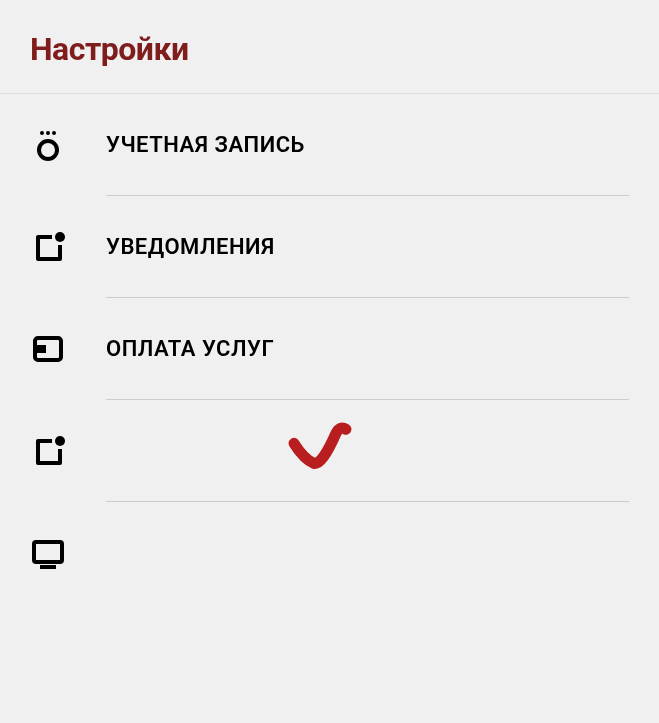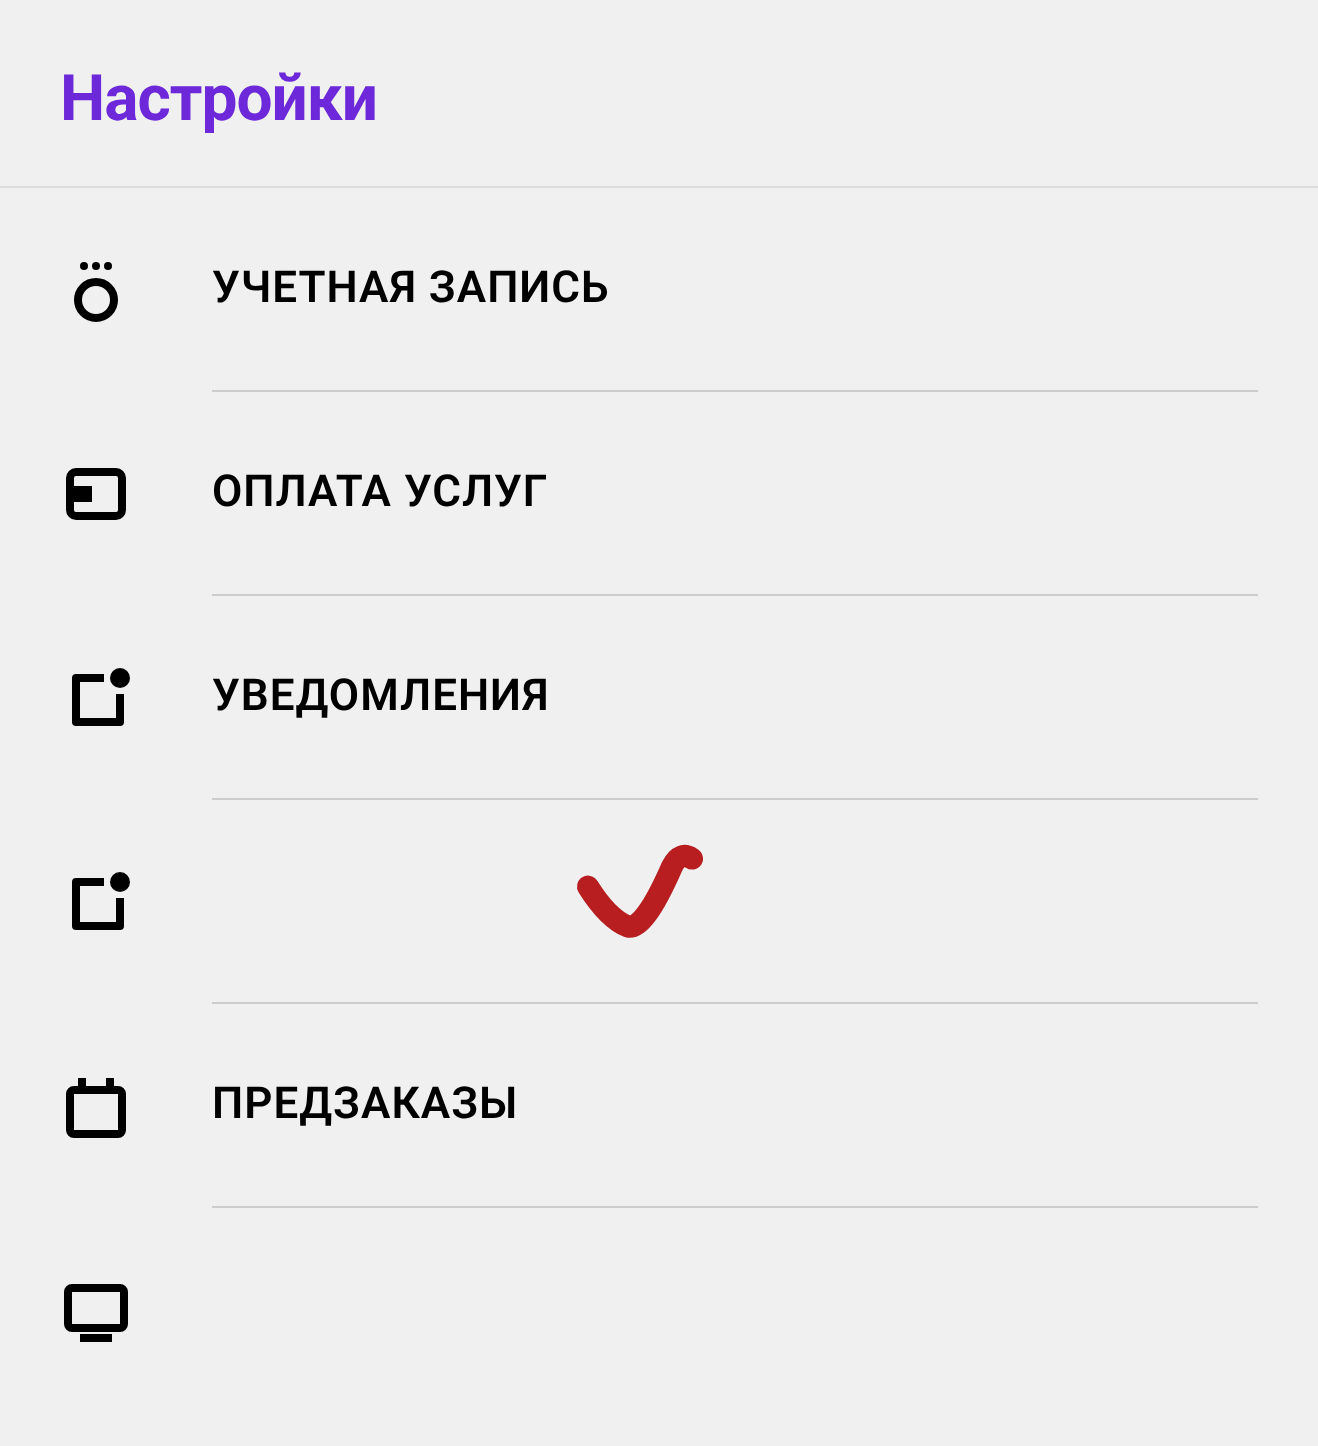--- a/index.html
+++ b/index.html
@@ -14,21 +14,21 @@
       height: 723px;
       overflow: hidden;
     }
     .header {
       padding: 30px 30px 25px 30px;
       border-bottom: 1px solid #ddd;
     }
     .header-title {
       font-size: 32px;
       font-weight: 700;
-      color: #6d28d9;
+      color: #7f1d1d;
       letter-spacing: -0.5px;
     }
     .menu-list {
       padding: 0;
     }
     .menu-item {
       display: flex;
       align-items: center;
       padding: 0 30px;
       height: 102px;
@@ -92,69 +92,57 @@
       </svg>
     </span>
     <div class="label-wrap">
       <span class="menu-label">УЧЕТНАЯ ЗАПИСЬ</span>
     </div>
   </div>
 
   <div class="menu-item">
     <span class="icon-wrap">
       <svg viewBox="0 0 36 36" fill="none" stroke="#000" stroke-width="4">
+        <path d="M 22 8 L 8 8 L 8 30 L 30 30 L 30 16" stroke-linejoin="round"></path>
+        <circle cx="30" cy="8" r="5" fill="#000" stroke="none"></circle>
+      </svg>
+    </span>
+    <div class="label-wrap">
+      <span class="menu-label">УВЕДОМЛЕНИЯ</span>
+    </div>
+  </div>
+
+  <div class="menu-item">
+    <span class="icon-wrap">
+      <svg viewBox="0 0 36 36" fill="none" stroke="#000" stroke-width="4">
         <rect x="5" y="7" width="26" height="22" rx="3"></rect>
         <rect x="5" y="14" width="11" height="8" fill="#000" stroke="none"></rect>
       </svg>
     </span>
     <div class="label-wrap">
       <span class="menu-label">ОПЛАТА УСЛУГ</span>
-    </div>
-  </div>
-
-  <div class="menu-item">
-    <span class="icon-wrap">
-      <svg viewBox="0 0 36 36" fill="none" stroke="#000" stroke-width="4">
-        <path d="M 22 8 L 8 8 L 8 30 L 30 30 L 30 16" stroke-linejoin="round"></path>
-        <circle cx="30" cy="8" r="5" fill="#000" stroke="none"></circle>
-      </svg>
-    </span>
-    <div class="label-wrap">
-      <span class="menu-label">УВЕДОМЛЕНИЯ</span>
     </div>
   </div>
 
   <div class="menu-item">
     <span class="icon-wrap">
       <svg viewBox="0 0 36 36" fill="none" stroke="#000" stroke-width="4">
         <path d="M 22 8 L 8 8 L 8 30 L 30 30 L 30 16" stroke-linejoin="round"></path>
         <circle cx="30" cy="8" r="5" fill="#000" stroke="none"></circle>
       </svg>
     </span>
     <div class="label-wrap">
       <span class="check-annotation">
         <svg viewBox="0 0 70 50">
           <path d="M 8 22 Q 18 38 28 42 Q 36 44 50 12 Q 54 4 60 8" fill="none" stroke="#b81e20" stroke-width="11" stroke-linecap="round" stroke-linejoin="round"></path>
         </svg>
       </span>
     </div>
   </div>
 
-  <div class="menu-item">
-    <span class="icon-wrap">
-      <svg viewBox="0 0 36 36" fill="none" stroke="#000" stroke-width="4">
-        <rect x="5" y="10" width="26" height="22" rx="2"></rect>
-        <line x1="11" y1="4" x2="11" y2="12"></line>
-        <line x1="25" y1="4" x2="25" y2="12"></line>
-      </svg>
-    </span>
-    <div class="label-wrap">
-      <span class="menu-label">ПРЕДЗАКАЗЫ</span>
-    </div>
-  </div>
 
   <div class="menu-item">
     <span class="icon-wrap">
       <svg viewBox="0 0 36 36" fill="none" stroke="#000" stroke-width="4">
         <rect x="4" y="7" width="28" height="20" rx="2"></rect>
         <line x1="10" y1="32" x2="26" y2="32"></line>
       </svg>
     </span>
   </div>
 

